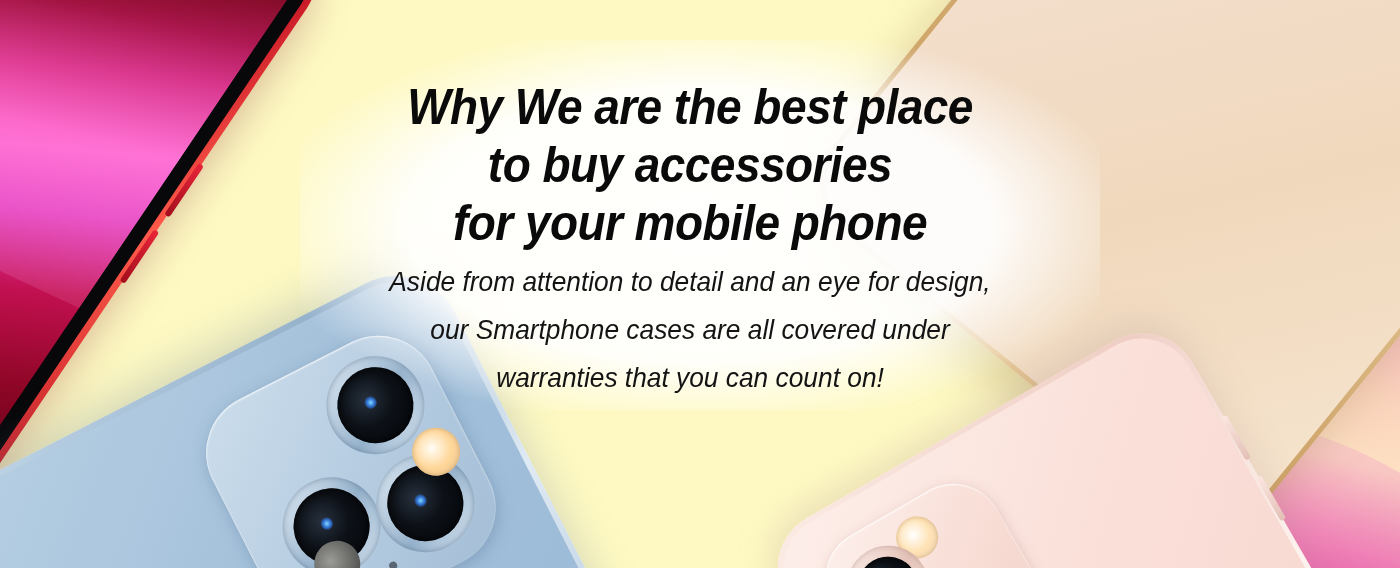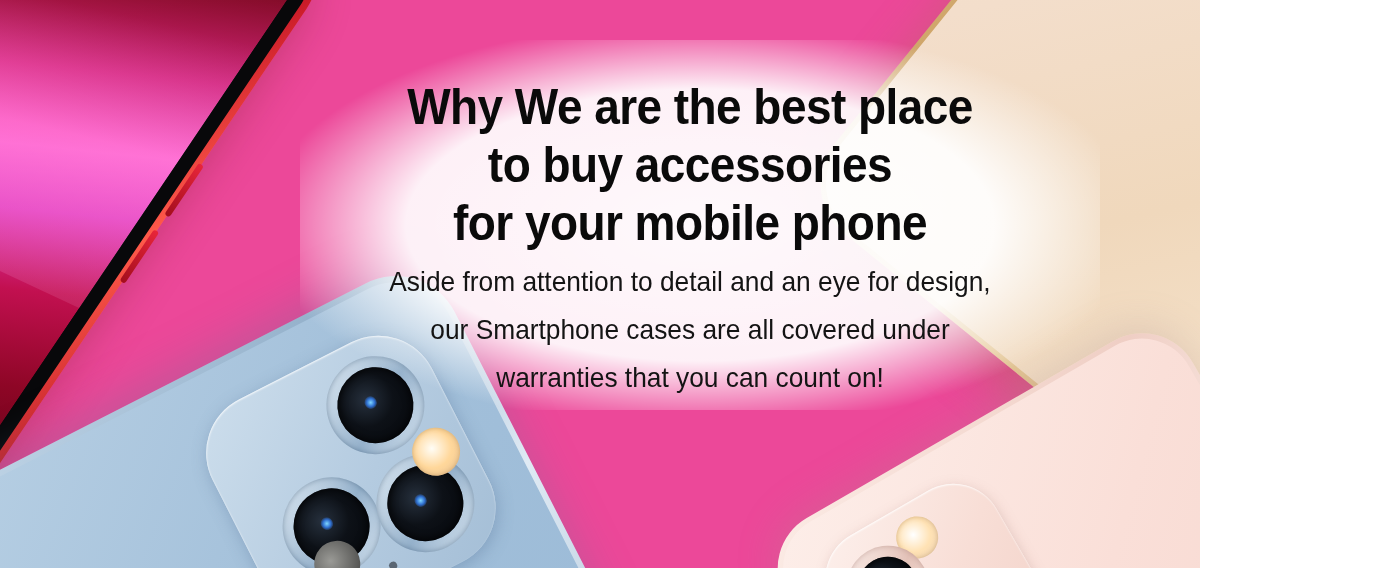--- a/index.html
+++ b/index.html
@@ -2,25 +2,26 @@
 <html><head>
 <meta charset="utf-8">
 <style>
   html, body {
     margin: 0;
     padding: 0;
     background: #ffffff;
   }
   .banner {
     position: relative;
-    width: 1200px;
+    width: 1400px;
     height: 568px;
     overflow: hidden;
-    background: #ec4899;
+    background: #fef9c3;
     font-family: "Liberation Sans", sans-serif;
+    font-style: italic;
   }
 
   
   .copy-block {
     position: absolute;
     left: 350px;
     top: 78px;
     width: 680px;
     text-align: center;
     z-index: 40;

